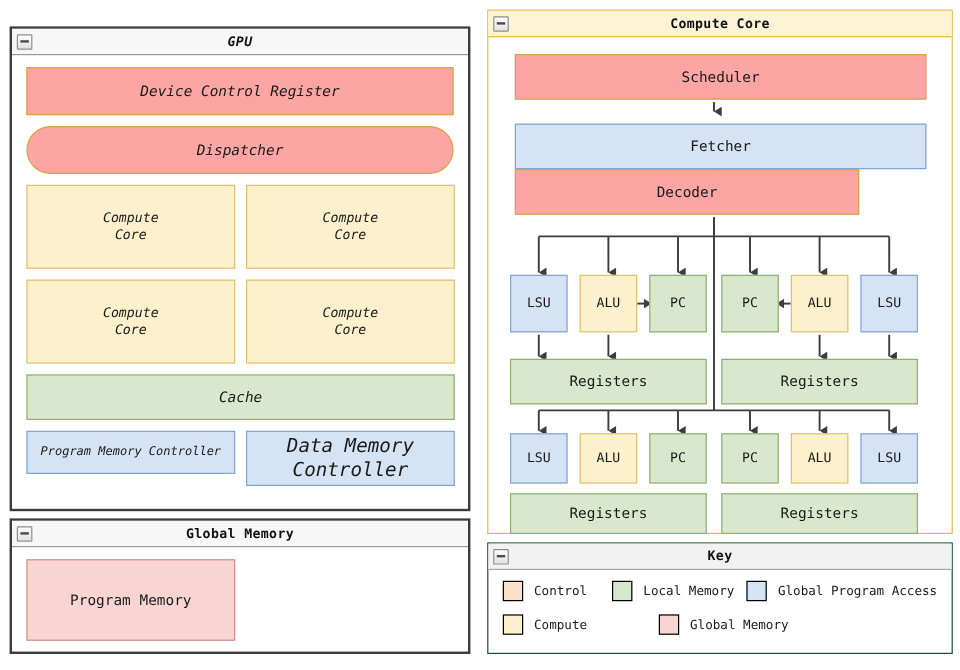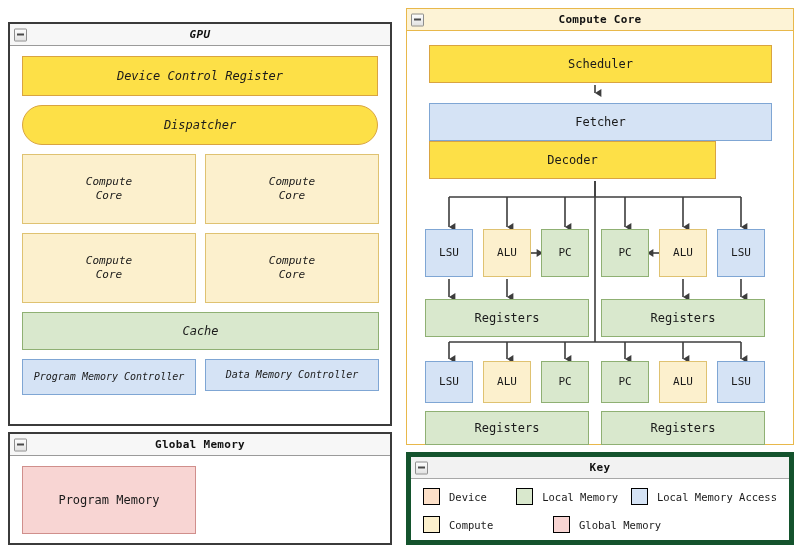--- a/index.html
+++ b/index.html
@@ -75,33 +75,33 @@
     box-sizing: border-box;
     border: 1px solid #000;
     display: flex;
     align-items: center;
     justify-content: center;
     text-align: center;
     line-height: 1.25;
     color: #1a1a1a;
     white-space: pre-line;
   }
-  .c-control  { background: #fde047; border-color: #d9a441; }
+  .c-control  { background: #fca5a5; border-color: #d9a441; }
   .c-compute  { background: #fcf0cd; border-color: #dfc271; }
   .c-local    { background: #d9e8cd; border-color: #8fb073; }
   .c-global   { background: #f8d5d3; border-color: #d08f8c; }
   .c-access   { background: #d5e3f5; border-color: #7fa6d4; }
 
   
   #gpu-panel  { left: 8px;  top: 22px;  width: 384px; height: 404px; font-style: italic; }
   #gmem-panel { left: 8px;  top: 432px; width: 384px; height: 113px; }
   #core-panel { left: 406px; top: 8px;  width: 388px; height: 437px;
                 border: 1px solid #e8b84b; }
   #key-panel  { left: 406px; top: 452px; width: 388px; height: 93px;
-                border: 5px solid #14532d; }
+                border: 1px solid #14532d; }
 
   #core-panel > .panel-head {
     background: #fdf3d6;
     border-bottom: 1px solid #e8b84b;
   }
   #key-panel > .panel-head {
     background: #f2f2f2;
     border-bottom: 1px solid #a8a8a8;
   }
 
@@ -152,21 +152,21 @@
       <div class="node c-compute" style="left:195px; top:108px; width:174px; height:70px; font-size:11px;">Compute
 Core</div>
       <div class="node c-compute" style="left:12px; top:187px; width:174px; height:70px; font-size:11px;">Compute
 Core</div>
       <div class="node c-compute" style="left:195px; top:187px; width:174px; height:70px; font-size:11px;">Compute
 Core</div>
 
       <div class="node c-local" style="left:12px; top:266px; width:357px; height:38px; font-size:12px;">Cache</div>
 
       <div class="node c-access" style="left:12px; top:313px; width:174px; height:36px; font-size:10px;">Program Memory Controller</div>
-      <div class="node c-access" style="left:195px; top:313px; width:174px; height:32px; font-size:10px;">Data Memory Controller</div>
+      <div class="node c-access" style="left:195px; top:313px; width:174px; height:46px; font-size:16px;">Data Memory Controller</div>
     </div>
   </div>
 
   <div class="panel" id="gmem-panel">
     <div class="panel-head">
       <div class="collapse-btn">
         <span class="minus"></span>
       </div>
       <span class="panel-title">Global Memory</span>
     </div>
@@ -264,29 +264,29 @@
     <div class="panel-head">
       <div class="collapse-btn">
         <span class="minus"></span>
       </div>
       <span class="panel-title">Key</span>
     </div>
     <div class="panel-body key-body">
       <div class="key-row">
         <div class="key-item" style="width:130px;">
           <span class="key-swatch" style="background: rgb(253, 224, 200);"></span>
-          <span class="key-label">Device</span>
+          <span class="key-label">Control</span>
         </div>
         <div class="key-item" style="width:160px;">
           <span class="key-swatch" style="background: rgb(217, 232, 205);"></span>
           <span class="key-label">Local Memory</span>
         </div>
         <div class="key-item">
           <span class="key-swatch" style="background: rgb(213, 227, 245);"></span>
-          <span class="key-label">Local Memory Access</span>
+          <span class="key-label">Global Program Access</span>
         </div>
       </div>
       <div class="key-row">
         <div class="key-item" style="width:130px;">
           <span class="key-swatch" style="background: rgb(252, 240, 205);"></span>
           <span class="key-label">Compute</span>
         </div>
         <div class="key-item">
           <span class="key-swatch" style="background: rgb(248, 213, 211);"></span>
           <span class="key-label">Global Memory</span>

